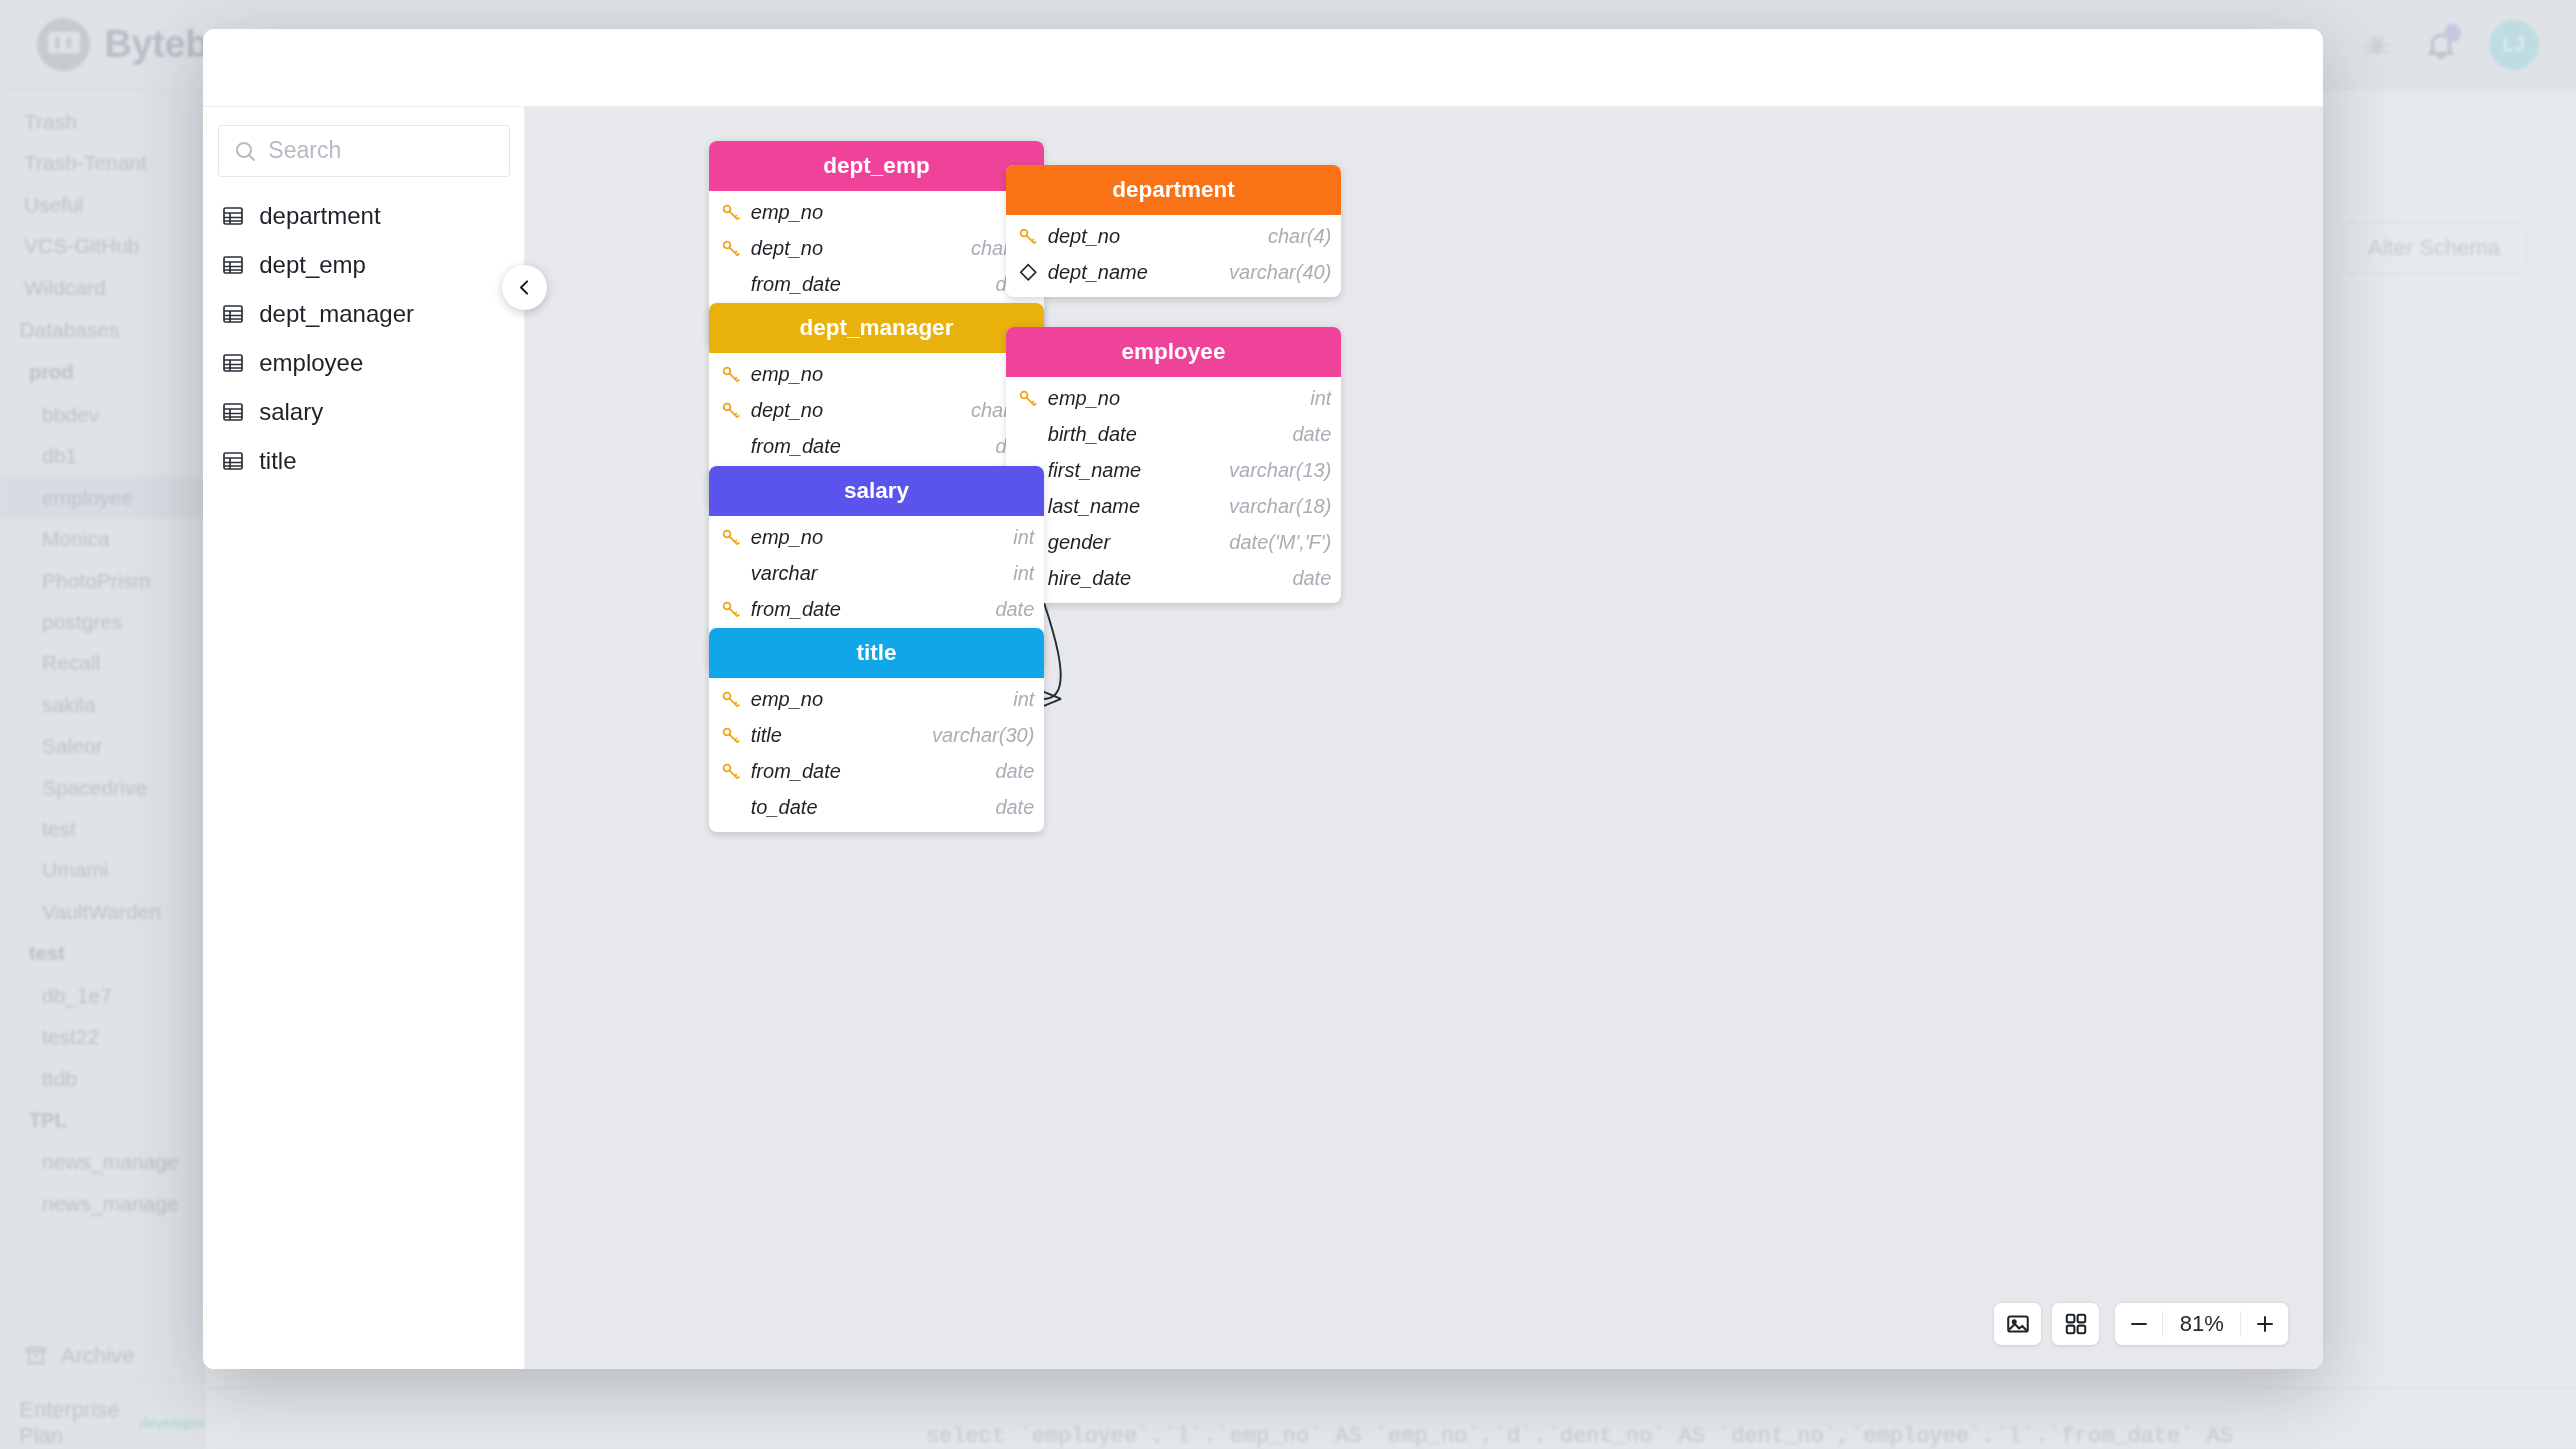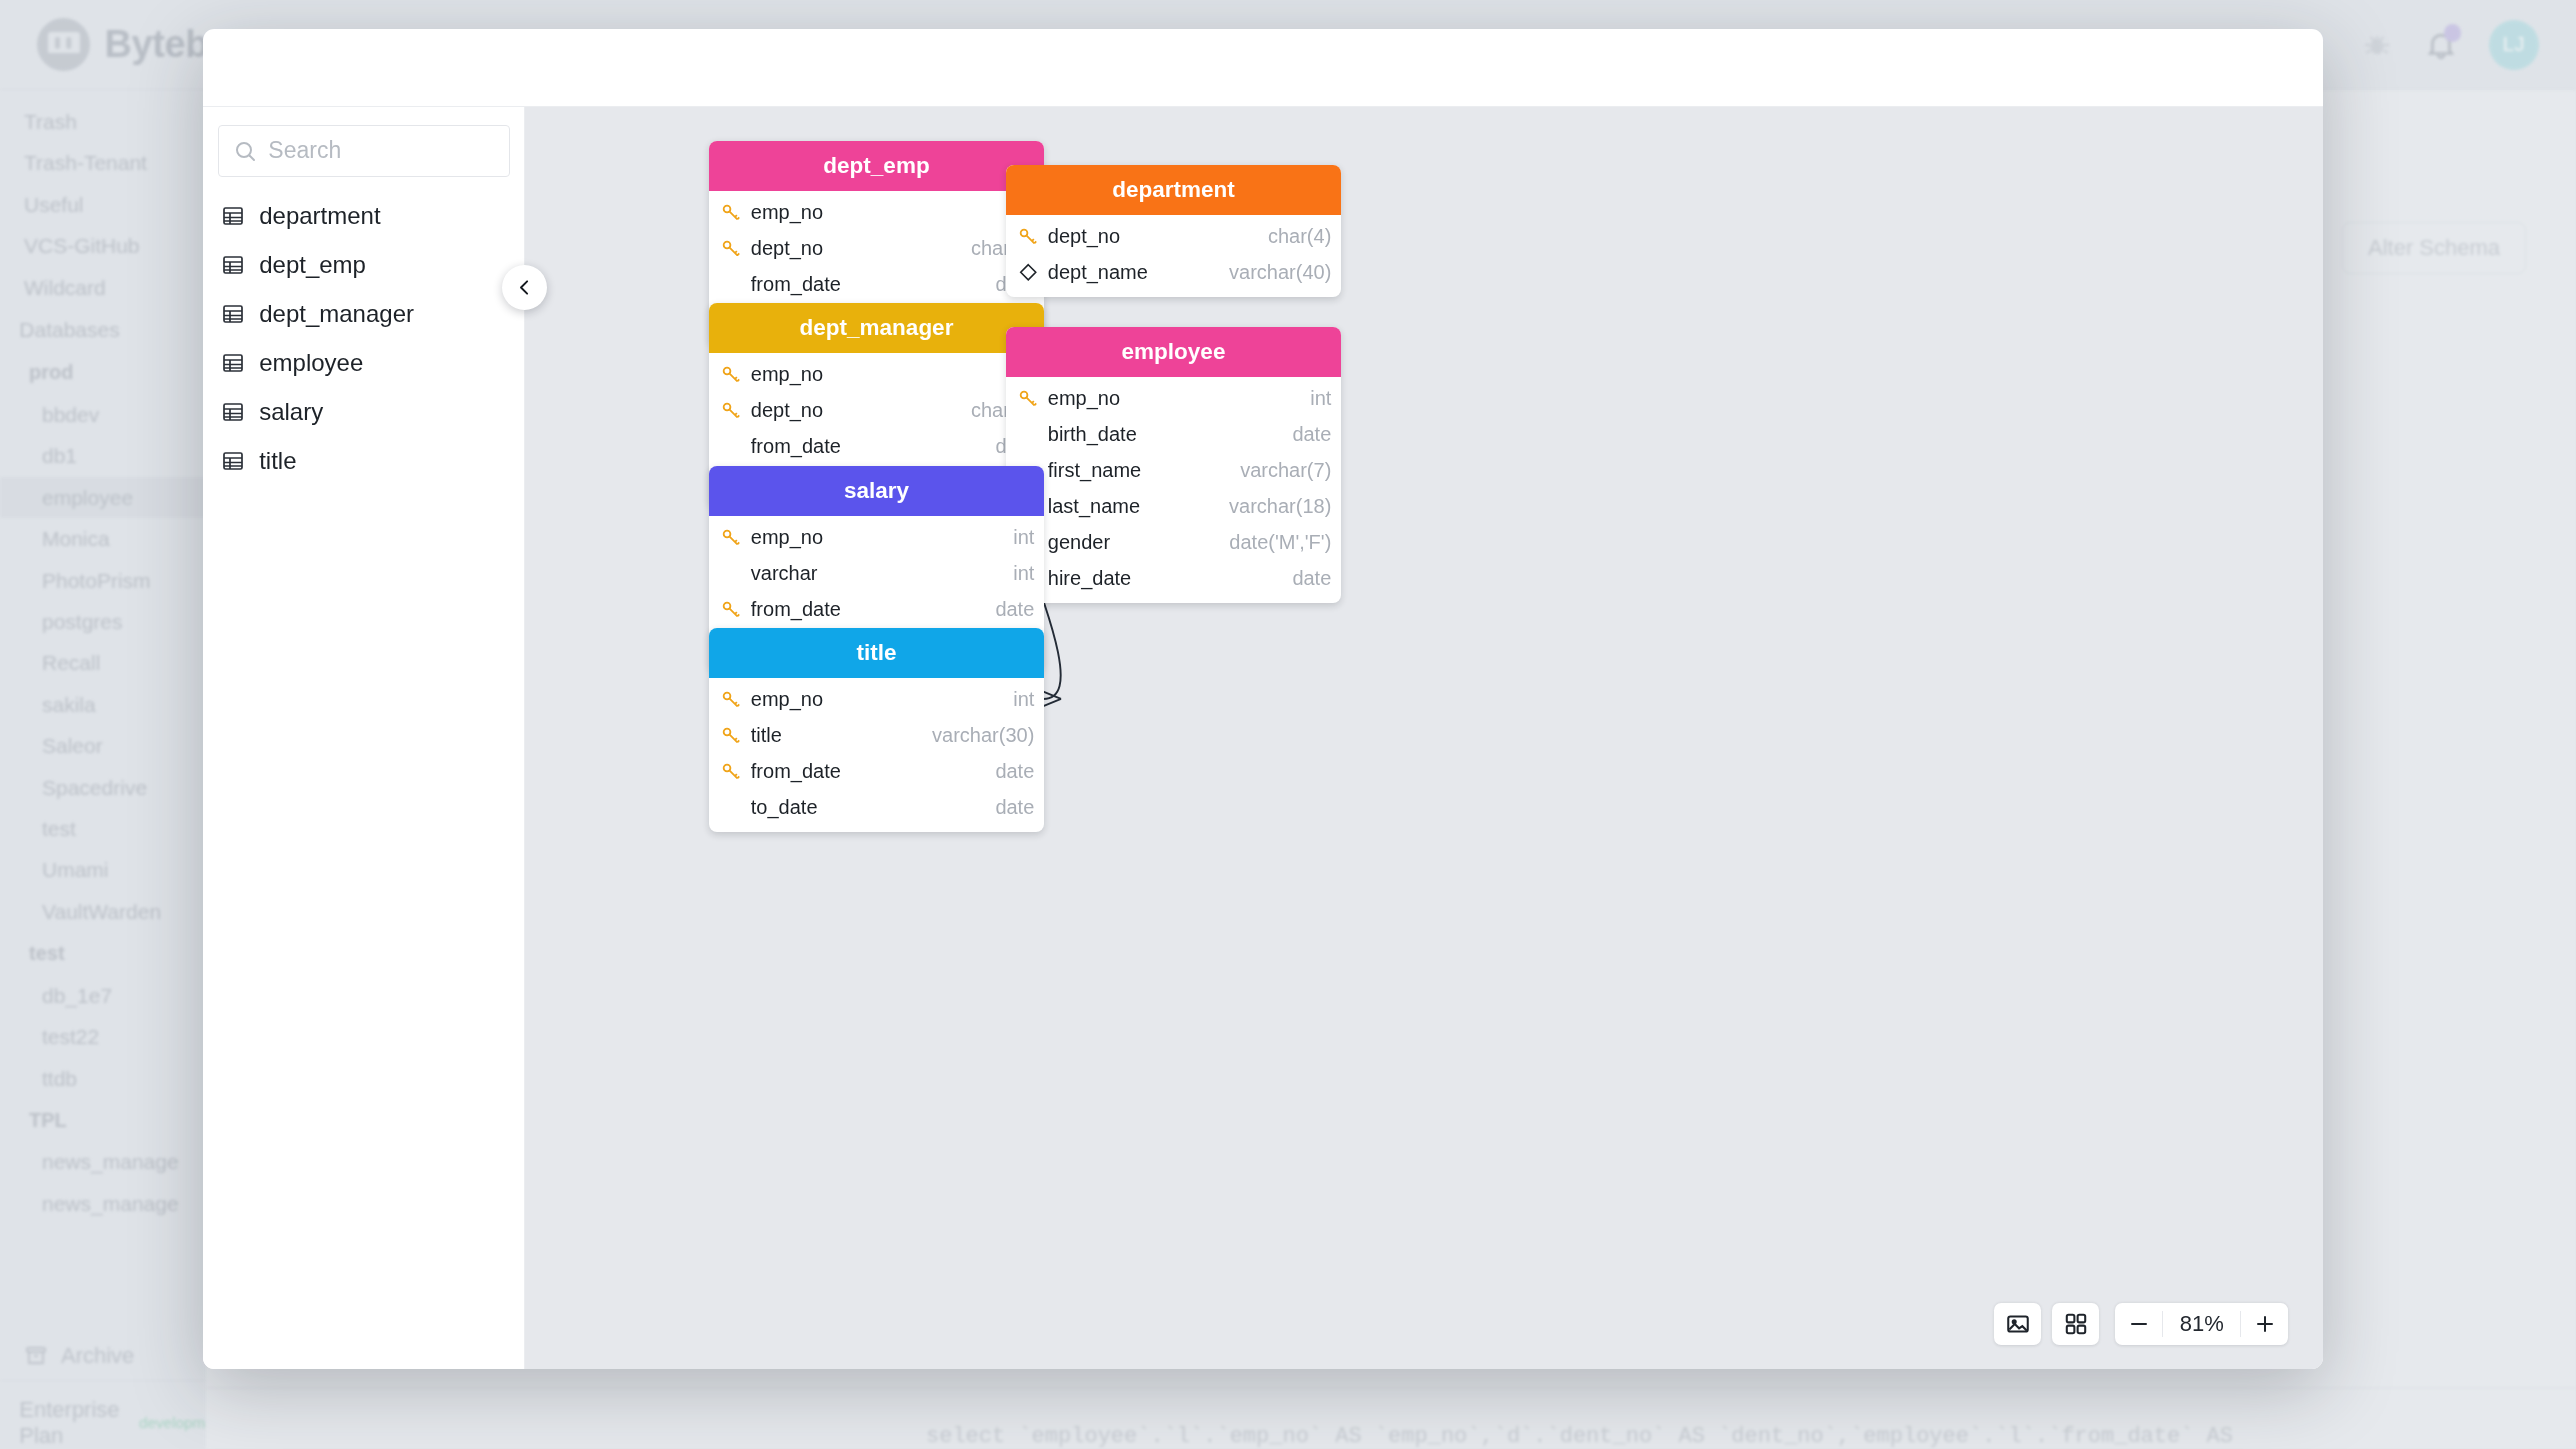--- a/index.html
+++ b/index.html
@@ -137,21 +137,21 @@
 
   .node{
     position:absolute; width:335px; background:#fff; border-radius:8px;
     box-shadow:0 2.4px 7.2px rgba(25,30,40,.16);
     overflow:hidden;
   }
   .node-head{
     height:50px; display:flex; align-items:center; justify-content:center;
     color:#fff; font-size:22.5px; font-weight:700;
   }
-  .node-rows{ padding:3.2px 0 6.4px 0; }
+  .node-rows{ padding:3.2px 0 6.4px 0;font-style:italic; }
   .node-row{
     display:flex; align-items:center; height:36px; padding:0 9.7px 0 11.3px; gap:8px;
   }
   .row-ico{ width:22.5px; height:22.5px; flex:none; }
   .row-ico.blank{ visibility:hidden; }
   .row-name{ font-size:20px; color:#1d2228; }
   .row-type{ margin-left:auto; font-size:20px; color:#a9aeb6; }
 
   
   #canvas-toolbar{
@@ -440,21 +440,21 @@
                 <span class="row-type">int</span>
               </div>
               <div class="node-row">
                 <span class="row-ico blank"></span>
                 <span class="row-name">birth_date</span>
                 <span class="row-type">date</span>
               </div>
               <div class="node-row">
                 <span class="row-ico blank"></span>
                 <span class="row-name">first_name</span>
-                <span class="row-type">varchar(7)</span>
+                <span class="row-type">varchar(13)</span>
               </div>
               <div class="node-row">
                 <span class="row-ico blank"></span>
                 <span class="row-name">last_name</span>
                 <span class="row-type">varchar(18)</span>
               </div>
               <div class="node-row">
                 <span class="row-ico blank"></span>
                 <span class="row-name">gender</span>
                 <span class="row-type">date('M','F')</span>

